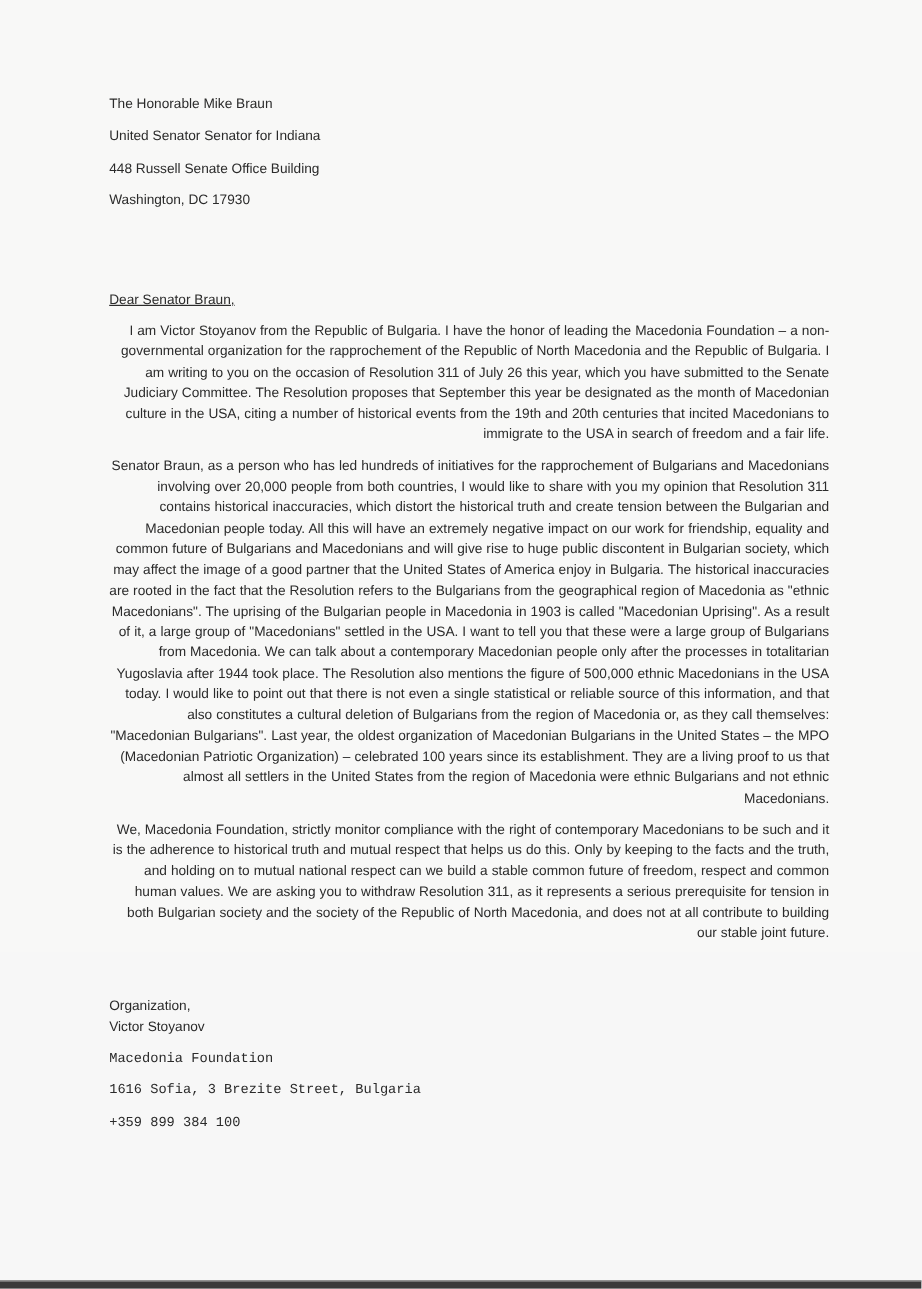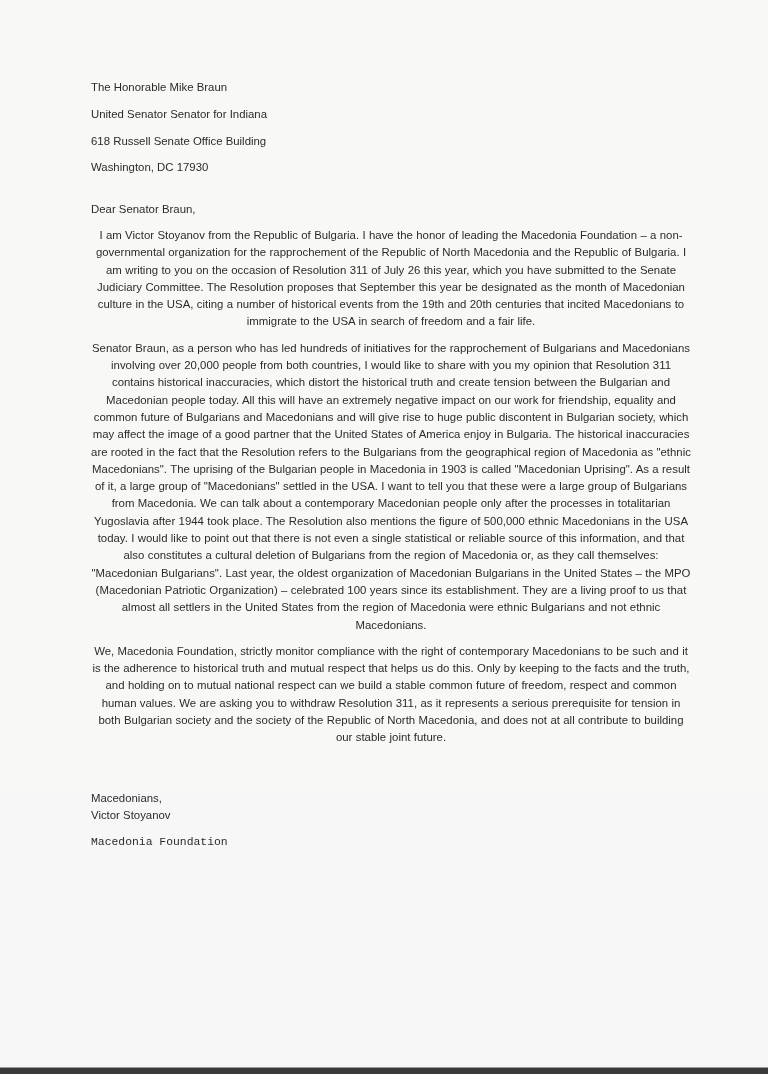--- a/index.html
+++ b/index.html
@@ -38,57 +38,60 @@
       top: 79px;
       width: 600px;
       font-size: 11.4px;
       line-height: 17.3px;
     }
     .addr-line {
       margin: 0 0 9.5px 0;
       white-space: nowrap;
     }
     .salutation {
-      margin-top: 24px;
+      margin-top: 65px;
       margin-bottom: 9px;
+      text-decoration: underline;
     }
     .para {
       margin: 0 0 9px 0;
-      text-align: center;
+      text-align: right;
       word-spacing: 0.2px;
     }
     .closing {
       margin-top: 43px;
     }
     .closing .line { margin: 0; }
     .sig-line {
       margin: 9.5px 0 0 0;
       font-family: Liberation Mono, monospace;
     }
   </style>
 </head>
 <body>
 
 <div class="page">
   <div class="content">
 
     <div>
       <p class="addr-line">The Honorable Mike Braun</p>
       <p class="addr-line">United Senator Senator for Indiana</p>
-      <p class="addr-line">618 Russell Senate Office Building</p>
+      <p class="addr-line">448 Russell Senate Office Building</p>
       <p class="addr-line">Washington, DC 17930</p>
     </div>
 
     <p class="salutation">Dear Senator Braun,</p>
 
     <p class="para">I am Victor Stoyanov from the Republic of Bulgaria. I have the honor of leading the Macedonia Foundation – a non-governmental organization for the rapprochement of the Republic of North Macedonia and the Republic of Bulgaria. I am writing to you on the occasion of Resolution 311 of July 26 this year, which you have submitted to the Senate Judiciary Committee. The Resolution proposes that September this year be designated as the month of Macedonian culture in the USA, citing a number of historical events from the 19th and 20th centuries that incited Macedonians to immigrate to the USA in search of freedom and a fair life.</p>
     <p class="para">Senator Braun, as a person who has led hundreds of initiatives for the rapprochement of Bulgarians and Macedonians involving over 20,000 people from both countries, I would like to share with you my opinion that Resolution 311 contains historical inaccuracies, which distort the historical truth and create tension between the Bulgarian and Macedonian people today. All this will have an extremely negative impact on our work for friendship, equality and common future of Bulgarians and Macedonians and will give rise to huge public discontent in Bulgarian society, which may affect the image of a good partner that the United States of America enjoy in Bulgaria. The historical inaccuracies are rooted in the fact that the Resolution refers to the Bulgarians from the geographical region of Macedonia as "ethnic Macedonians". The uprising of the Bulgarian people in Macedonia in 1903 is called "Macedonian Uprising". As a result of it, a large group of "Macedonians" settled in the USA. I want to tell you that these were a large group of Bulgarians from Macedonia. We can talk about a contemporary Macedonian people only after the processes in totalitarian Yugoslavia after 1944 took place. The Resolution also mentions the figure of 500,000 ethnic Macedonians in the USA today. I would like to point out that there is not even a single statistical or reliable source of this information, and that also constitutes a cultural deletion of Bulgarians from the region of Macedonia or, as they call themselves: "Macedonian Bulgarians". Last year, the oldest organization of Macedonian Bulgarians in the United States – the MPO (Macedonian Patriotic Organization) – celebrated 100 years since its establishment. They are a living proof to us that almost all settlers in the United States from the region of Macedonia were ethnic Bulgarians and not ethnic Macedonians.</p>
     <p class="para">We, Macedonia Foundation, strictly monitor compliance with the right of contemporary Macedonians to be such and it is the adherence to historical truth and mutual respect that helps us do this. Only by keeping to the facts and the truth, and holding on to mutual national respect can we build a stable common future of freedom, respect and common human values. We are asking you to withdraw Resolution 311, as it represents a serious prerequisite for tension in both Bulgarian society and the society of the Republic of North Macedonia, and does not at all contribute to building our stable joint future.</p>
 
     <div class="closing">
-      <p class="line">Macedonians,</p>
+      <p class="line">Organization,</p>
       <p class="line">Victor Stoyanov</p>
       <p class="sig-line">Macedonia Foundation</p>
+      <p class="sig-line">1616 Sofia, 3 Brezite Street, Bulgaria</p>
+      <p class="sig-line">+359 899 384 100</p>
     </div>
 
   </div>
 </div>
 <div class="bottom-edge"></div>
 
 </body></html>

